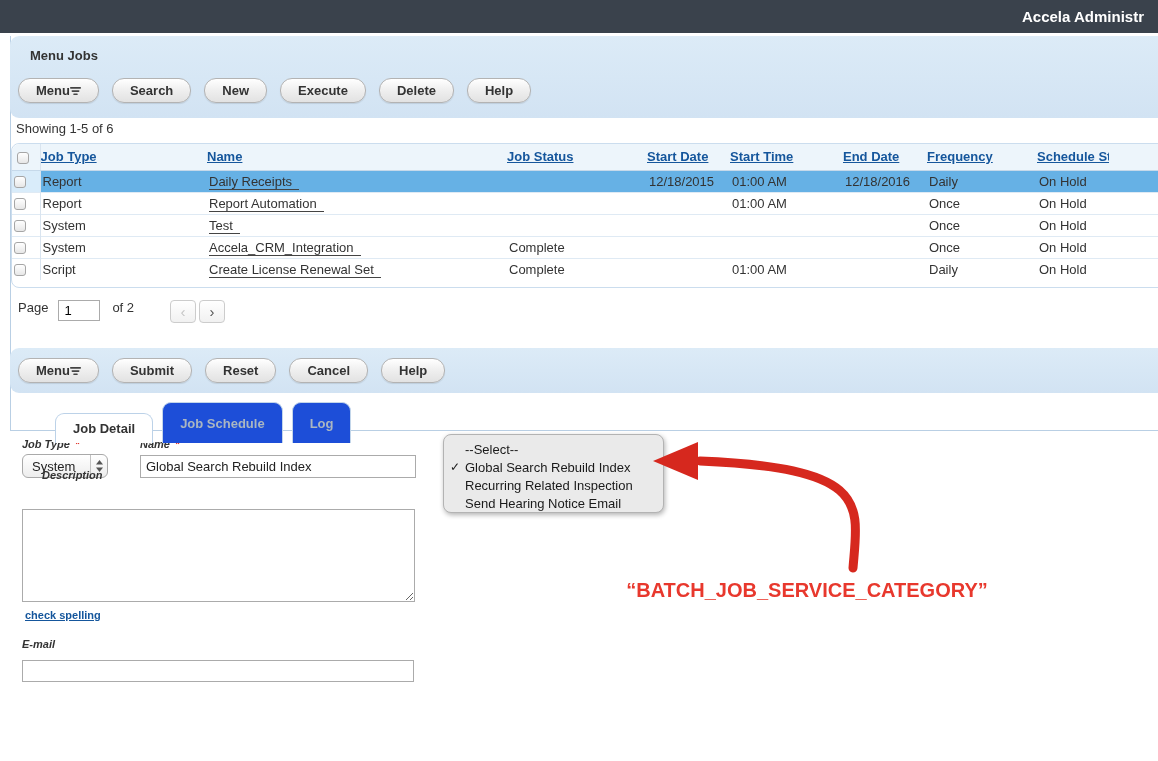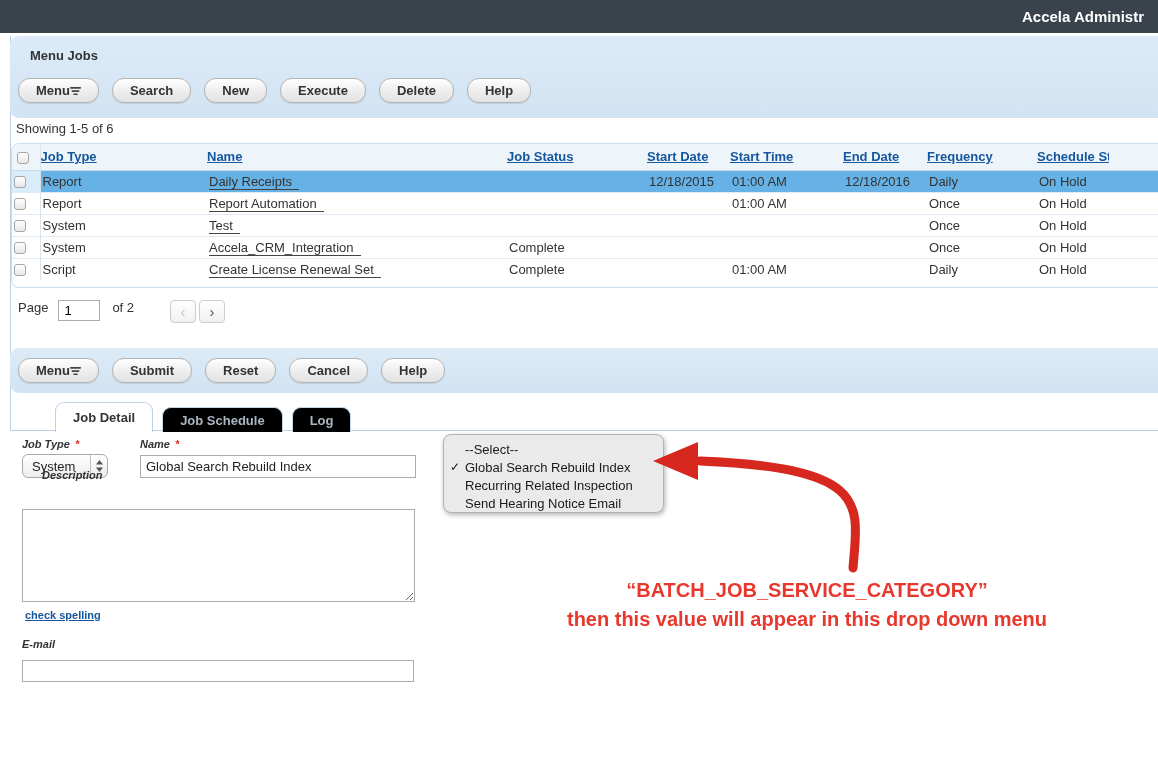--- a/index.html
+++ b/index.html
@@ -57,21 +57,21 @@
   .pgbtn { width:26px; height:23px; border:1px solid #ccc; border-radius:4px; background:linear-gradient(#fff,#f1f1f1);
            font-size:15px; line-height:20px; text-align:center; margin-left:3px; cursor:pointer; font-family:inherit; }
   .pgbtn.prev { color:#c6c6c6; margin-left:36px; }
   .pgbtn.next { color:#555; }
 
   
   .tabs { position:absolute; left:55px; top:402px; display:flex; align-items:flex-end; z-index:3; }
   .tab { border:1px solid #c3d6ea; border-bottom:none; border-radius:9px 9px 0 0; font-size:13px; font-weight:bold;
          padding:0 17px; margin-right:9px; display:flex; align-items:center; cursor:pointer; }
   .tab.active { height:30px; background:#fff; color:#333; border-color:#bcd2e8; }
-  .tab.inactive { height:25px; background:#000000; color:#aab6c1; }
+  .tab.inactive { height:41px; background:#1d4ed8; color:#aab6c1; }
 
   
   .formpanel { position:absolute; left:10px; top:430px; width:1170px; height:265px; background:#fff;
                border-top:1px solid #b9cfe4; z-index:1; }
   .flabel { position:absolute; font-size:11px; font-weight:bold; color:#333; z-index:2;font-style:italic; }
   .req { color:#e02b20; margin-left:5px; font-weight:bold; }
   .selectbox { position:absolute; left:22px; top:454px; width:86px; height:24px; border:1px solid #a9a9a9; border-radius:6px;
                background:linear-gradient(#ffffff,#ededed); display:flex; align-items:center; z-index:2; cursor:pointer; }
   .selectbox .selval { font-size:13px; color:#222; padding-left:9px; flex:1; }
   .selectbox .stepper { width:17px; height:100%; border-left:1px solid #c2c2c2; display:flex; align-items:center; justify-content:center; }
@@ -320,16 +320,15 @@
       </div>
     </div>
 
   <svg class="arrow-svg" viewBox="0 0 300 160">
     <path d="M 253 143 C 258 80 272 43 100 36" fill="none" stroke="var(--arrow-red,#d6281e)" stroke-width="9" stroke-linecap="round"></path>
     <polygon points="53,36 98,17 98,55" fill="var(--arrow-red,#d6281e)"></polygon>
   </svg>
 
   <div class="annotation" id="annotation">
       <div>“BATCH_JOB_SERVICE_CATEGORY”</div>
-      <div>then this value will appear in this drop down menu</div>
     </div>
 
 </div>
 
 </body></html>

